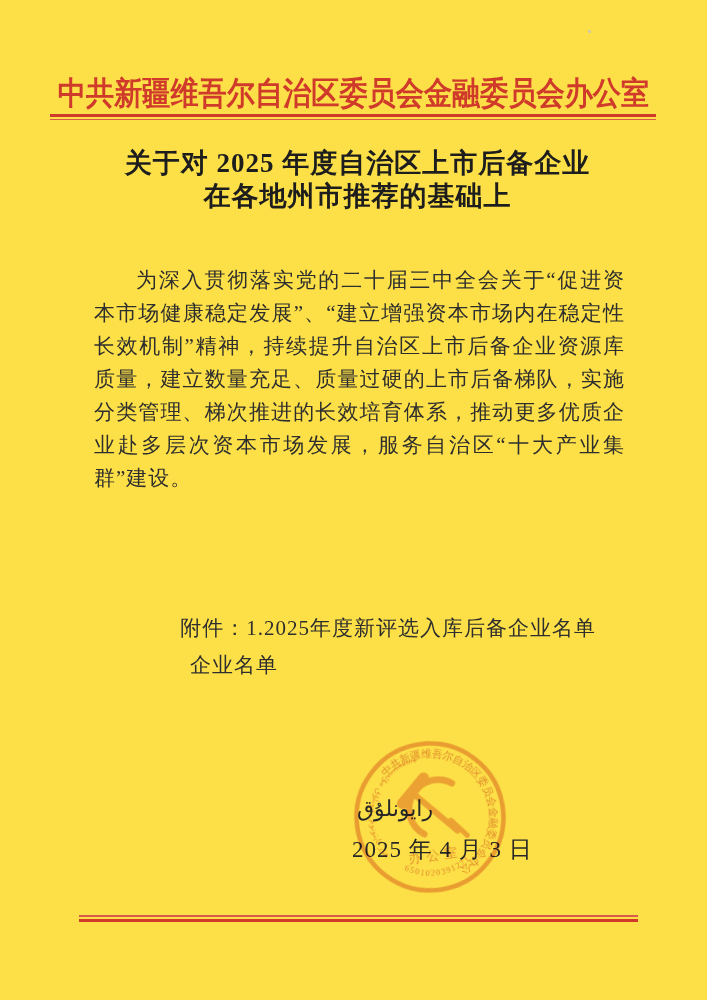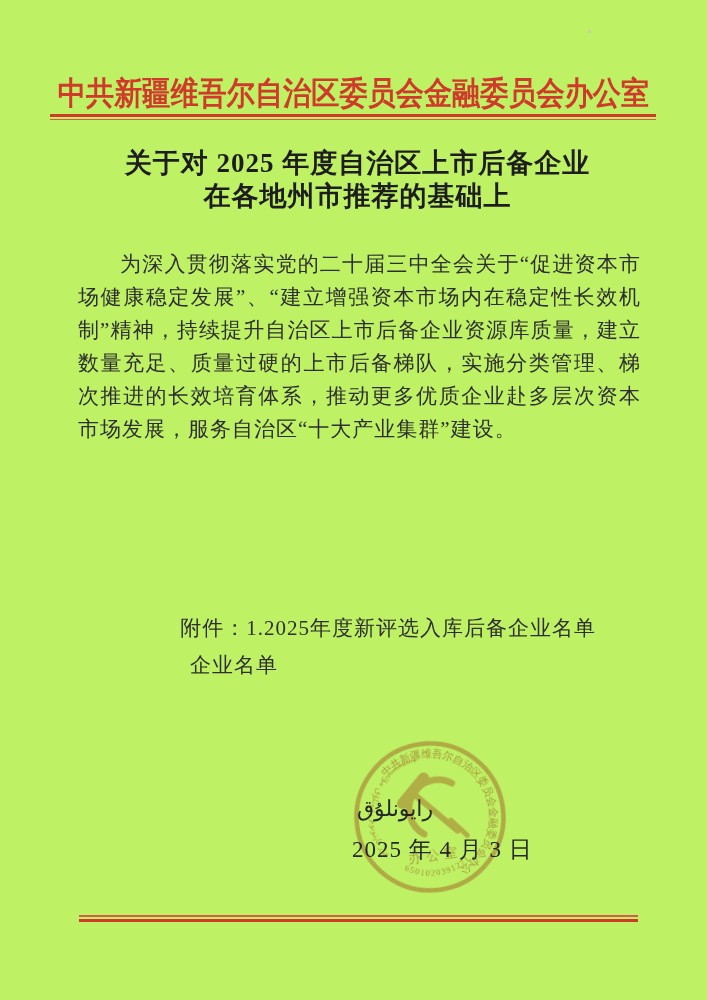--- a/index.html
+++ b/index.html
@@ -1,19 +1,19 @@
 <!DOCTYPE html>
 <html><head>
 <meta charset="utf-8">
 <style>
   html,body{margin:0;padding:0;background:#ffffff;}
   .page{
     position:relative;
     width:707px;height:1000px;
-    background:#bef264;
+    background:#fde047;
     overflow:hidden;
     font-family:"Liberation Serif","DejaVu Serif",serif;
   }
   
   .speck{
     position:absolute;left:588px;top:30px;width:3px;height:3px;
     background:#c6c6c6;border-radius:1px;opacity:.8;
   }
   
   .letterhead{
@@ -38,21 +38,21 @@
     line-height:33px;
     letter-spacing:1px;
   }
   
   .body-text{
     position:absolute;left:78px;top:248px;width:563px;
     font-size:21px;line-height:33px;color:#2e2e2e;
     text-align:justify;text-align-last:left;
     letter-spacing:1px;
   }
-  .body-text p{margin:0;text-indent:2em;}
+  .body-text p{margin:16px;text-indent:2em;}
   
   .attachments{
     position:absolute;left:128px;top:610px;width:520px;
     font-size:21px;line-height:36.5px;color:#2e2e2e;
     letter-spacing:1px;
   }
   .attachments .row1{white-space:nowrap;text-align:center;}
   .attachments .indented{padding-left:62px;}
   
   .signer{

